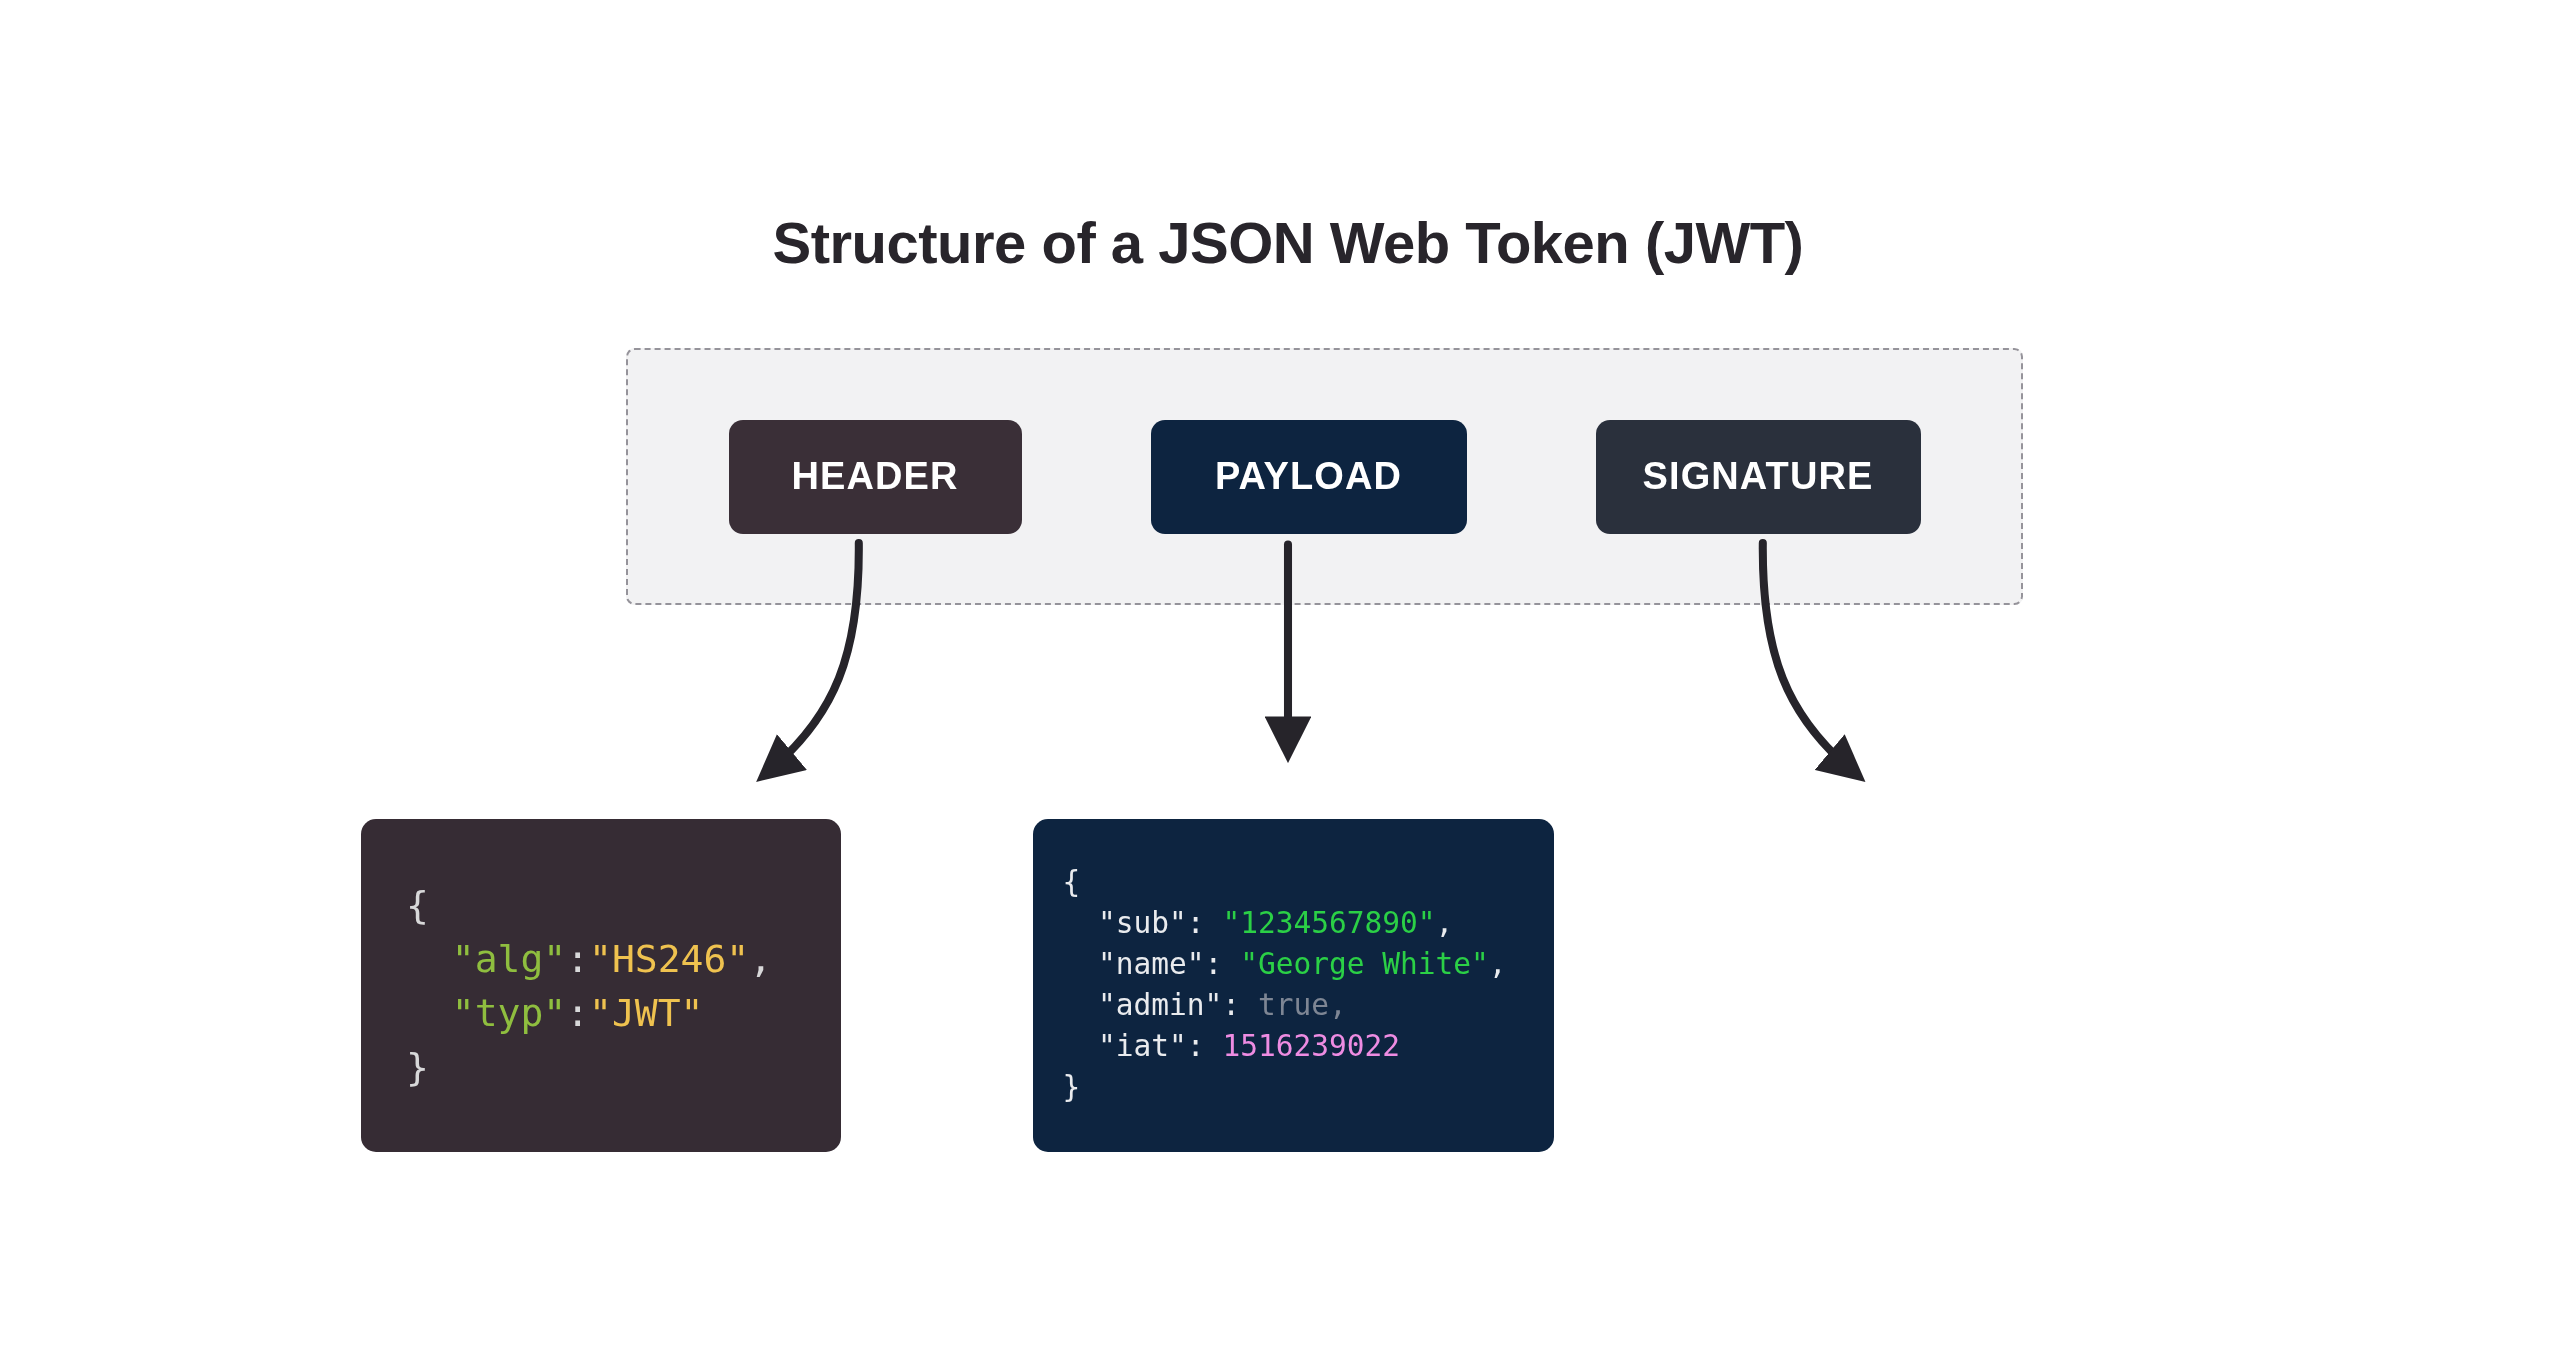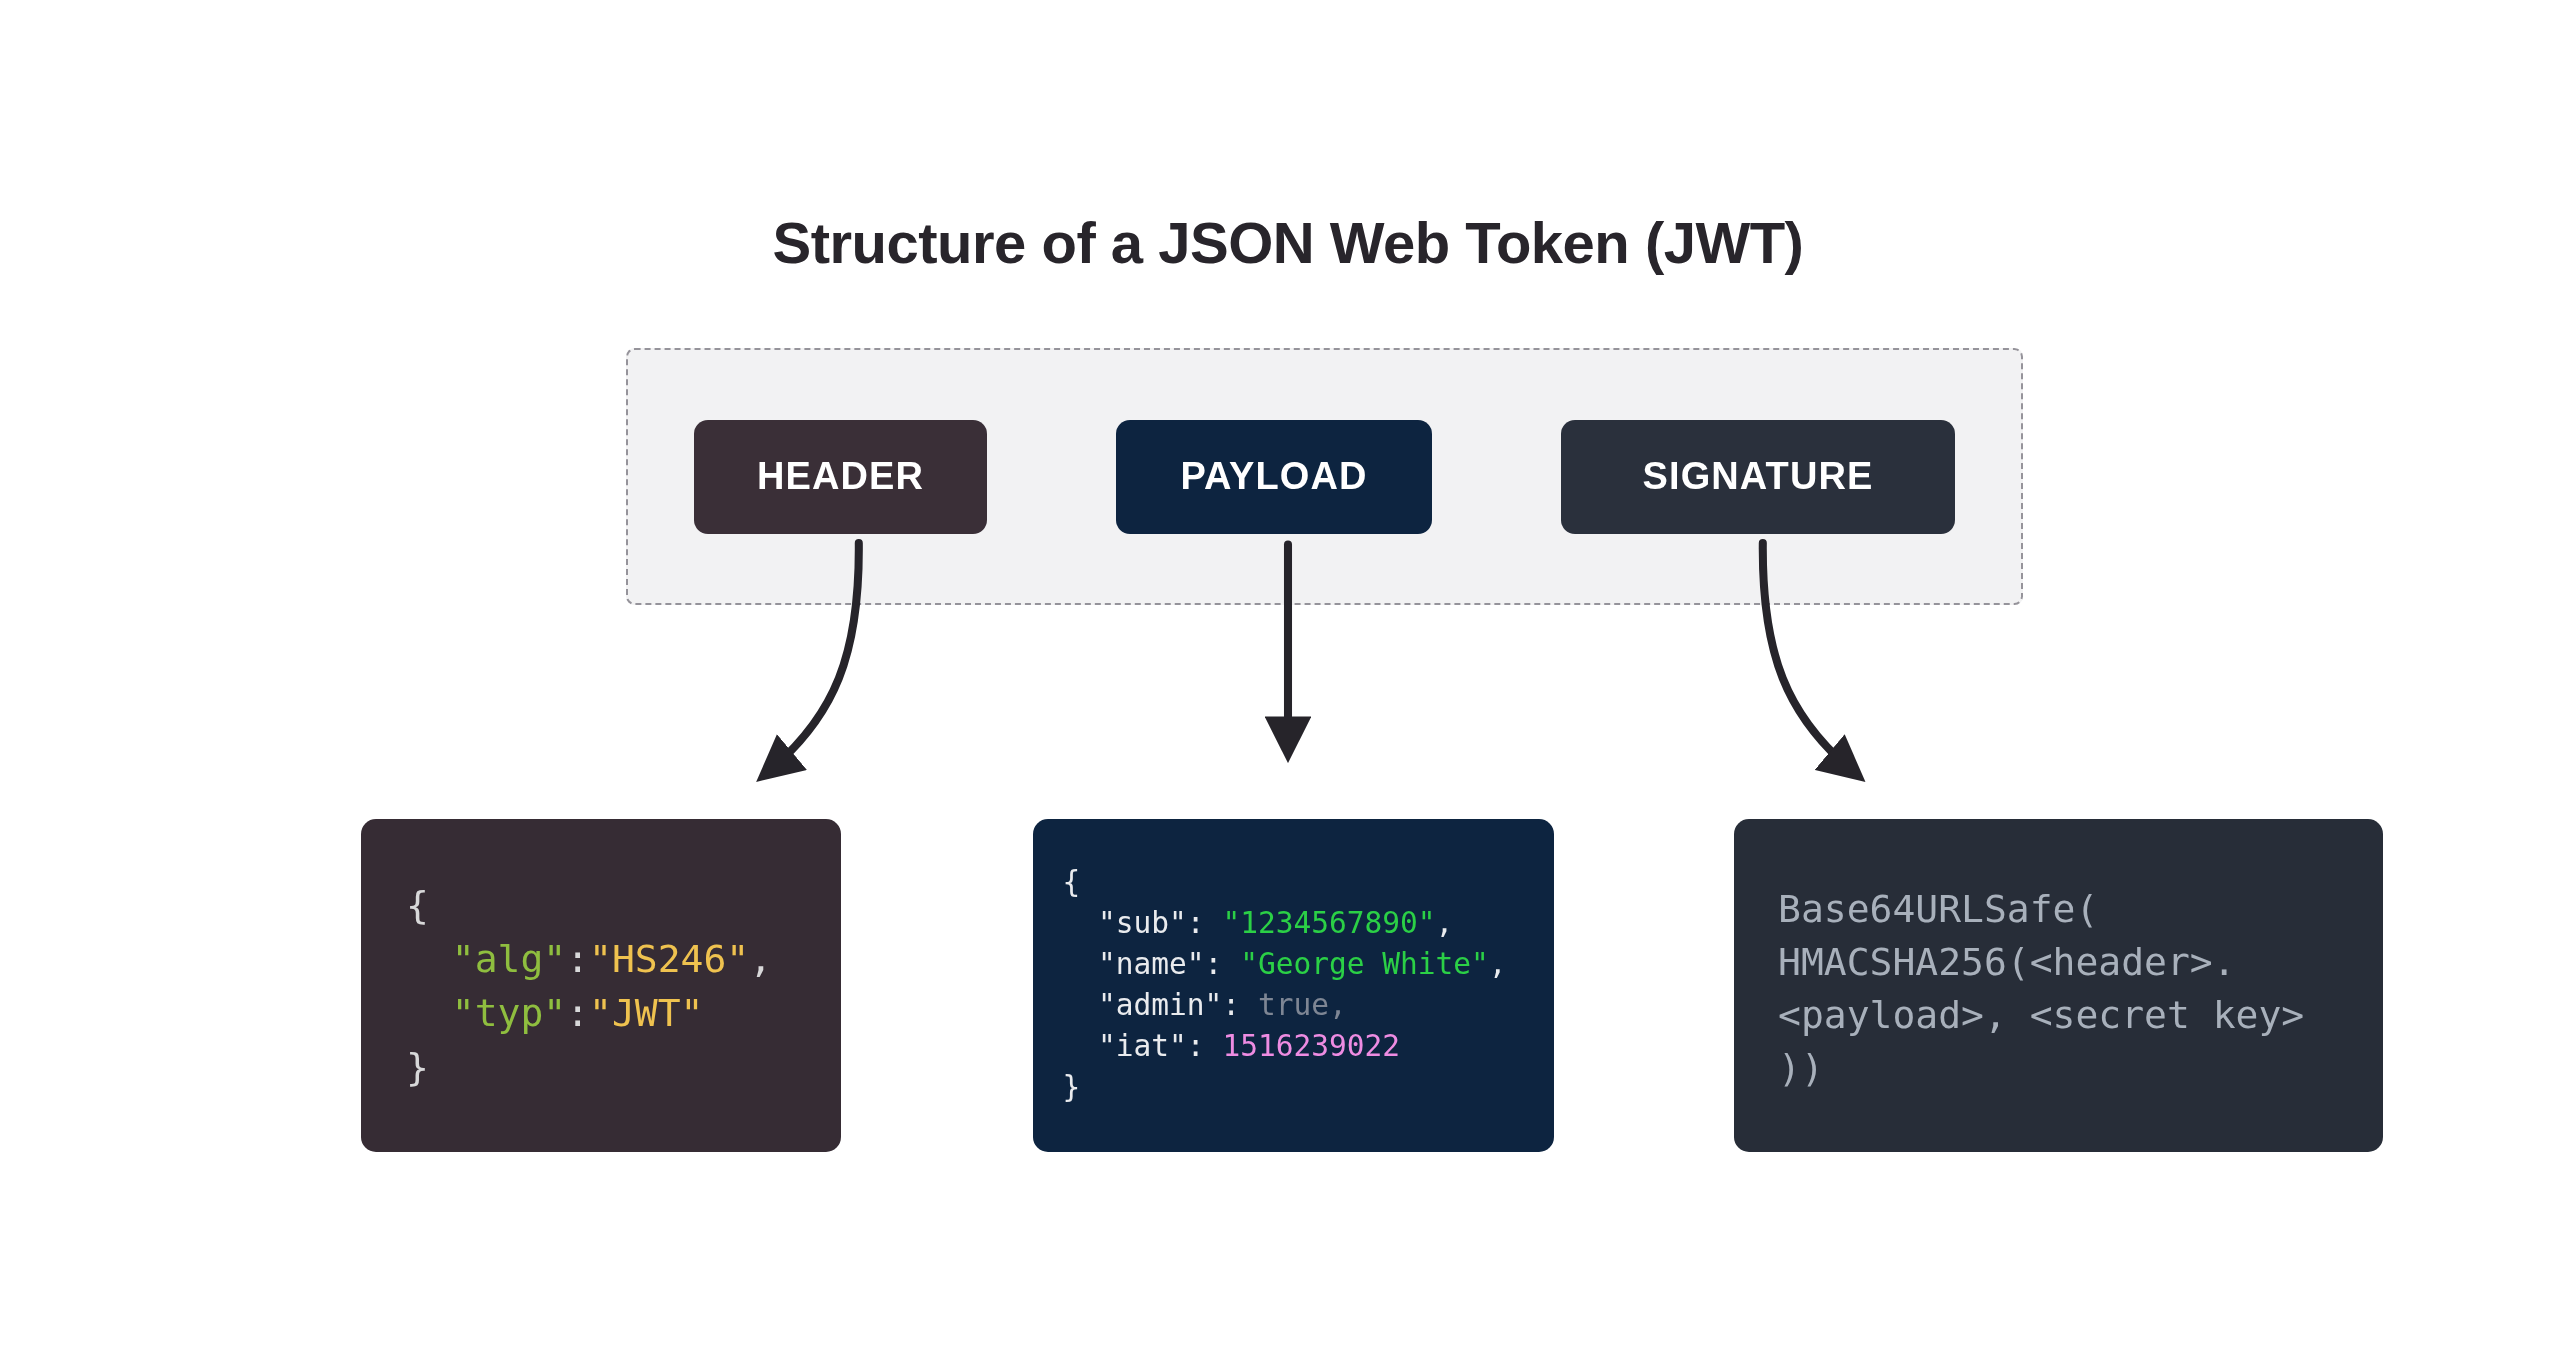--- a/index.html
+++ b/index.html
@@ -17,21 +17,21 @@
     border:2.7px dashed var(--container_border);
     border-radius:8.6px;
     display:flex;align-items:center;justify-content:center;gap:129px;
   }
   .pill-btn{
     height:114px;border-radius:14px;display:flex;align-items:center;justify-content:center;
     color:var(--button_text);font-size:38px;font-weight:700;letter-spacing:1.1px;
   }
   .btn-header{width:293px;background:var(--header_button);}
   .btn-payload{width:316px;background:var(--payload_button);}
-  .btn-signature{width:394px;background:var(--signature_button);}
+  .btn-signature{width:325px;background:var(--signature_button);}
 
   .arrows-svg{position:absolute;left:0;top:0;width:2576px;height:1352px;pointer-events:none;}
 
   .code-box{
     position:absolute;top:819px;height:333px;border-radius:15px;
     font-family:"DejaVu Sans Mono","Liberation Mono",monospace;
     white-space:pre;
   }
   .box-header{left:361px;width:480px;background:var(--header_box);
     font-size:38px;line-height:54px;padding:59px 0 0 45px;color:var(--header_plain);}
@@ -84,17 +84,16 @@
         <path d="M0,0 L10,5 L0,10 z" fill="#26242a"></path>
       </marker>
     </defs>
     <path d="M1600,1012 C1602,1220 1555,1335 1432,1438" fill="none" stroke="#26242a" stroke-width="15" stroke-linecap="round" marker-end="url(#ah)"></path>
     <path d="M2400,1015 L2400,1392" fill="none" stroke="#26242a" stroke-width="15" stroke-linecap="round" marker-end="url(#ah)"></path>
     <path d="M3285,1012 C3283,1220 3330,1335 3453,1438" fill="none" stroke="#26242a" stroke-width="15" stroke-linecap="round" marker-end="url(#ah)"></path>
   </svg>
 
   <div class="code-box box-header"><div><span class="tok-hp">{</span></div><div><span class="tok-hp">  </span><span class="tok-hk">"alg"</span><span class="tok-hp">:</span><span class="tok-hs">"HS246"</span><span class="tok-hp">,</span></div><div><span class="tok-hp">  </span><span class="tok-hk">"typ"</span><span class="tok-hp">:</span><span class="tok-hs">"JWT"</span></div><div><span class="tok-hp">}</span></div></div>
   <div class="code-box box-payload"><div><span class="tok-pp">{</span></div><div><span class="tok-pp">  </span><span class="tok-pp">"sub"</span><span class="tok-pp">: </span><span class="tok-ps">"1234567890"</span><span class="tok-pp">,</span></div><div><span class="tok-pp">  </span><span class="tok-pp">"name"</span><span class="tok-pp">: </span><span class="tok-ps">"George White"</span><span class="tok-pp">,</span></div><div><span class="tok-pp">  </span><span class="tok-pp">"admin"</span><span class="tok-pp">: </span><span class="tok-pb">true</span><span class="tok-pb">,</span></div><div><span class="tok-pp">  </span><span class="tok-pp">"iat"</span><span class="tok-pp">: </span><span class="tok-pn">1516239022</span></div><div><span class="tok-pp">}</span></div></div>
-  <div class="code-box box-signature"><div><span class="tok-sp">Base64URLSafe(</span></div><div><span class="tok-sp">HMACSHA256(&lt;header&gt;.</span></div><div><span class="tok-sp">&lt;payload&gt;, &lt;secret key&gt;</span></div><div><span class="tok-sp">))</span></div></div>
 
 
 </div>
 
 
 </body></html>

